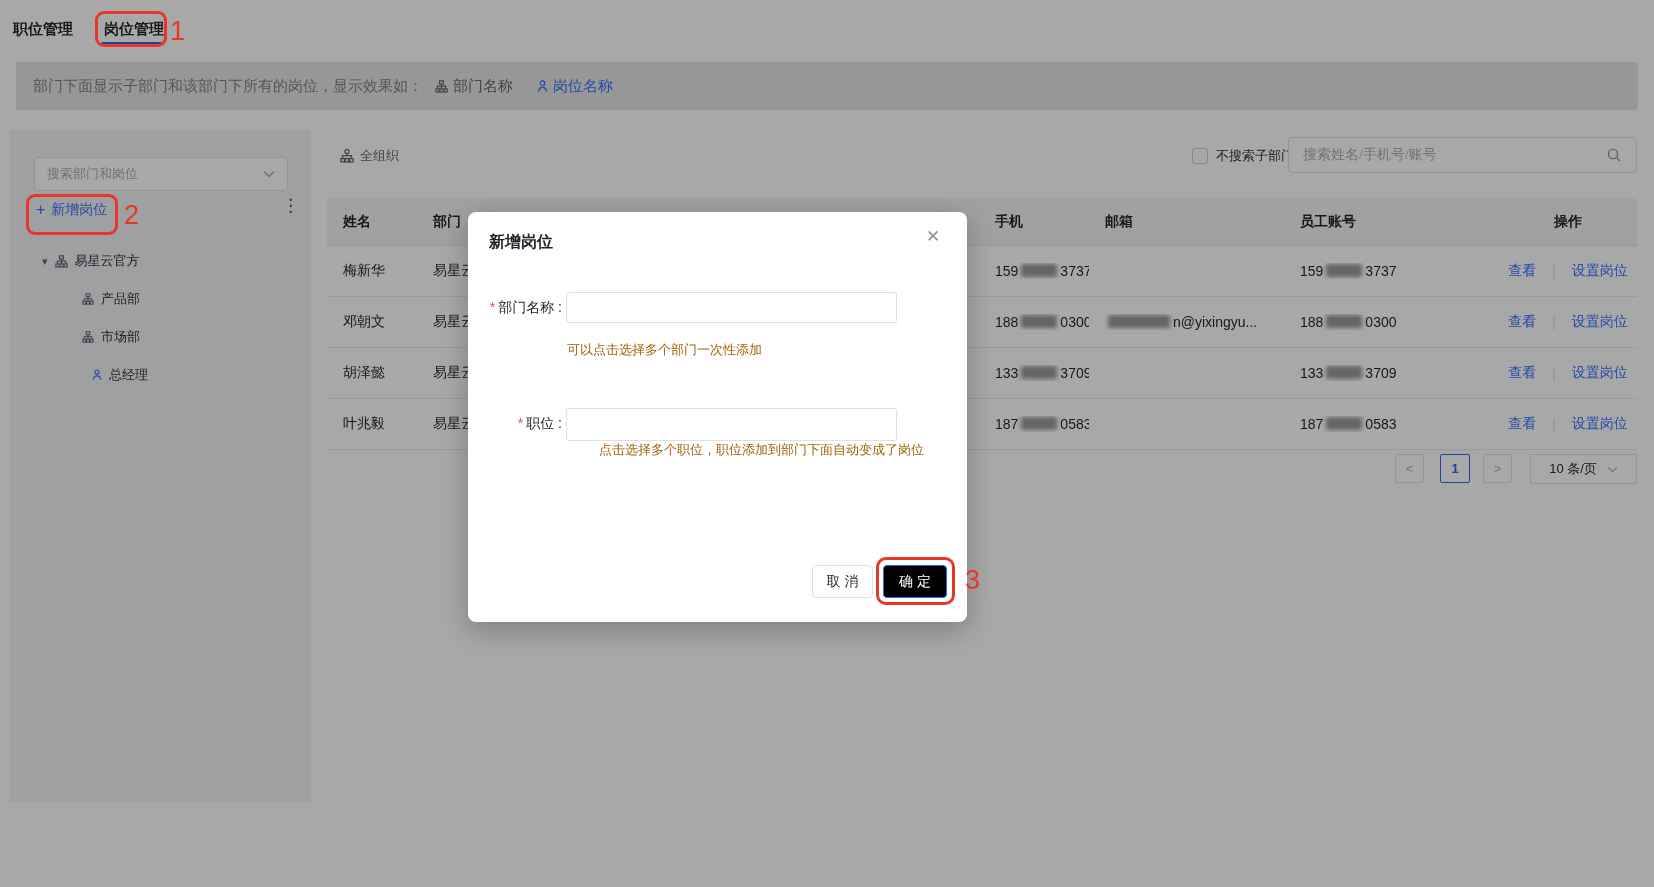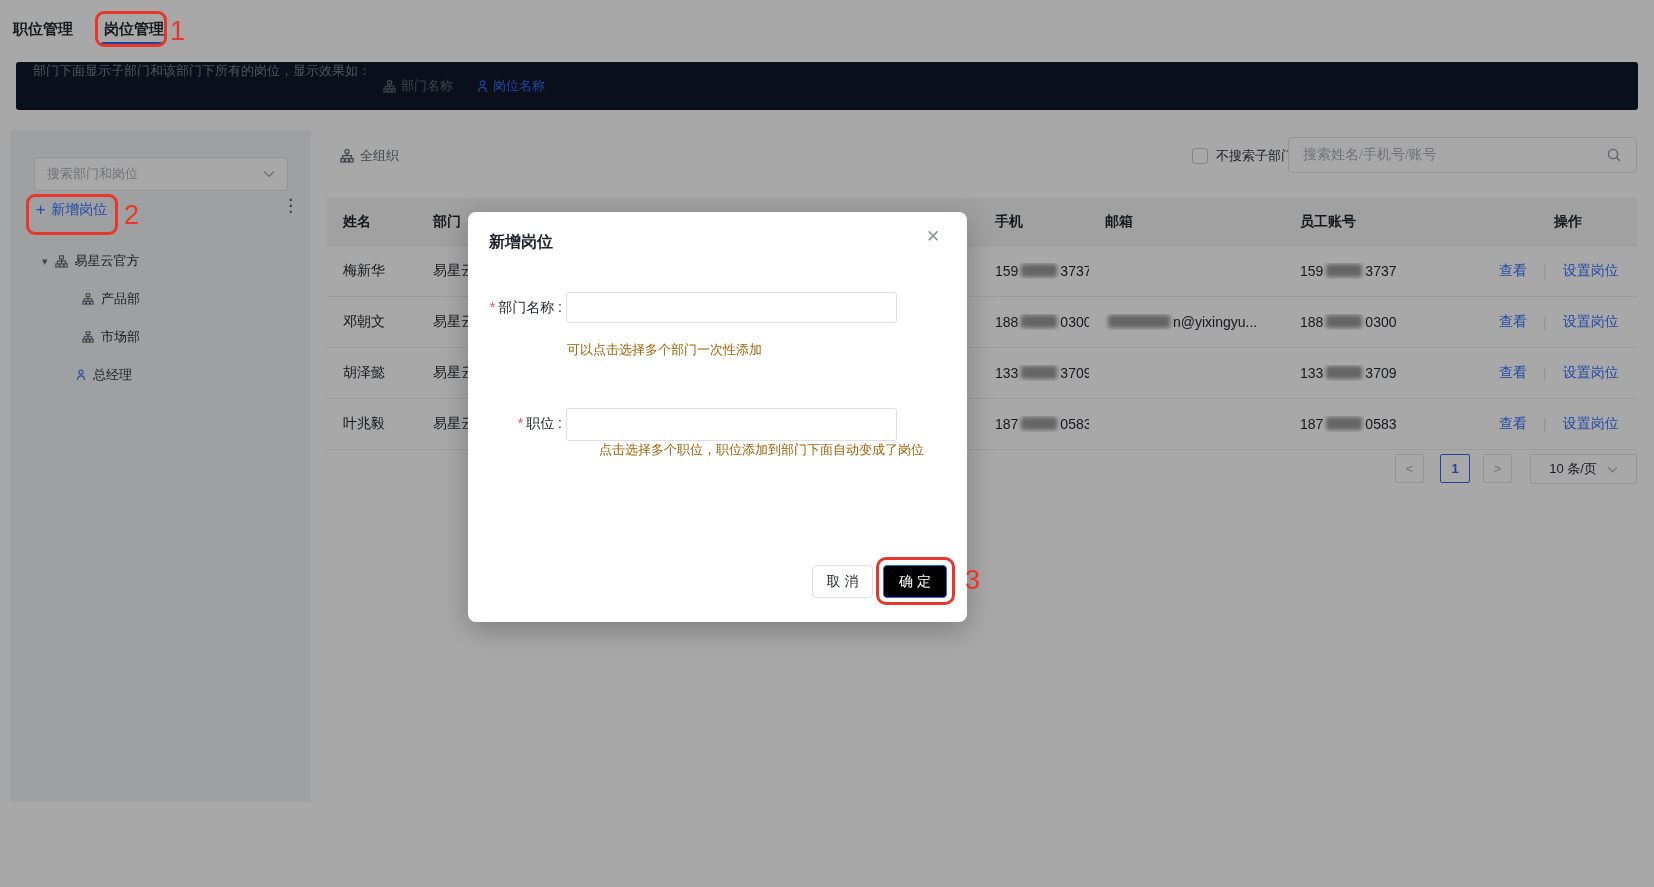--- a/index.html
+++ b/index.html
@@ -15,23 +15,23 @@
 
   
   .tab { font-size: 15px; font-weight: 700; color: #1f2329; cursor: pointer; }
   .tab-inactive { left: 13px; top: 20px; }
   .tab-active   { left: 104px; top: 20px; }
   .tab-underline { left: 101px; top: 42px; width: 62px; height: 3px; background: #2e68f0; border-radius: 2px; }
 
   
   .banner {
     left: 16px; top: 62px; width: 1622px; height: 48px;
-    background: #0f172a; border-radius: 3px;
-    display: flex; padding-left: 17px;
-    font-size: 13px; color: #7d828a; white-space: nowrap;
+    background: #e5e5e5; border-radius: 3px;
+    display: flex; align-items: center; padding-left: 17px;
+    font-size: 15px; color: #7d828a; white-space: nowrap;
   }
   .banner .chip { display: inline-flex; align-items: center; gap: 5px; margin: 0 14px 0 12px; }
   .banner .chip.dept { color: #646a73; }
   .banner .chip.post { color: #3370ff; margin-left: 10px; }
 
   
   .sidebar { left: 10px; top: 130px; width: 301px; height: 672px; background: #f2f3f4; }
   .side-select {
     position: absolute; left: 24px; top: 27px; width: 254px; height: 34px;
     background: #fff; border: 1px solid #dcdfe3; border-radius: 4px;
@@ -56,21 +56,21 @@
   }
   .search-box .grow { flex: 1; font-family: Liberation Serif, serif; }
 
   
   .table { left: 327px; top: 198px; width: 1310px; }
   .trow { display: flex; align-items: center; background: #fff; height: 51px; border-bottom: 1px solid #e9ebef; }
   .thead { height: 48px; background: #f4f5f6; font-weight: 700; font-size: 14px; border-bottom: 1px solid #e3e5e9; }
   .cell { padding-left: 16px; font-size: 14px; white-space: nowrap; overflow: hidden; }
   .c1{width:90px}.c2{width:192px}.c3{width:153px}.c4{width:217px}
   .c5{width:110px}.c6{width:195px}.c7{width:215px}.c8{width:138px; padding-left:0; text-align:center;}
-  .c8.ops { display:flex; justify-content:flex-start; align-items:center; gap:16px; }
+  .c8.ops { display:flex; justify-content:center; align-items:center; gap:16px; }
   .link { color:#3370ff; font-size:14px; cursor:pointer; text-decoration:none; }
   .sep { color:#dcdfe3; }
   .blur {
     display:inline-block; width:36px; height:13px; background:#9a9a9a;
     border-radius:2px; filter: blur(2px); vertical-align:-1px; margin:0 3px;
   }
   .blur.wide { width:62px; }
 
   
   .pg-btn {
@@ -196,21 +196,21 @@
         <rect x="4.2" y="0.8" width="3.6" height="2.9"></rect>
         <path d="M6 3.7 v2 M2.2 8.2 V5.7 h7.6 v2.5 M6 5.7 v2.5"></path>
         <rect x="0.8" y="8.2" width="2.9" height="2.9"></rect>
         <rect x="4.55" y="8.2" width="2.9" height="2.9"></rect>
         <rect x="8.3" y="8.2" width="2.9" height="2.9"></rect>
       </svg>
     </span>
     <span>市场部</span>
   </div>
 
-  <div class="tree-row" style="left:66px; top:236px;justify-content:center;">
+  <div class="tree-row" style="left:82px; top:236px;justify-content:center;">
     <span style="color:#3370ff;">
       <svg width="10" height="12" viewBox="0 0 12 14" fill="none" stroke="currentColor" stroke-width="1.3">
         <circle cx="6" cy="3.4" r="2.5"></circle>
         <path d="M1.8 13 c0-3.4 2.1-5 4.2-5 s4.2 1.6 4.2 5"></path>
       </svg>
     </span>
     <span>总经理</span>
   </div>
 </div>
 

